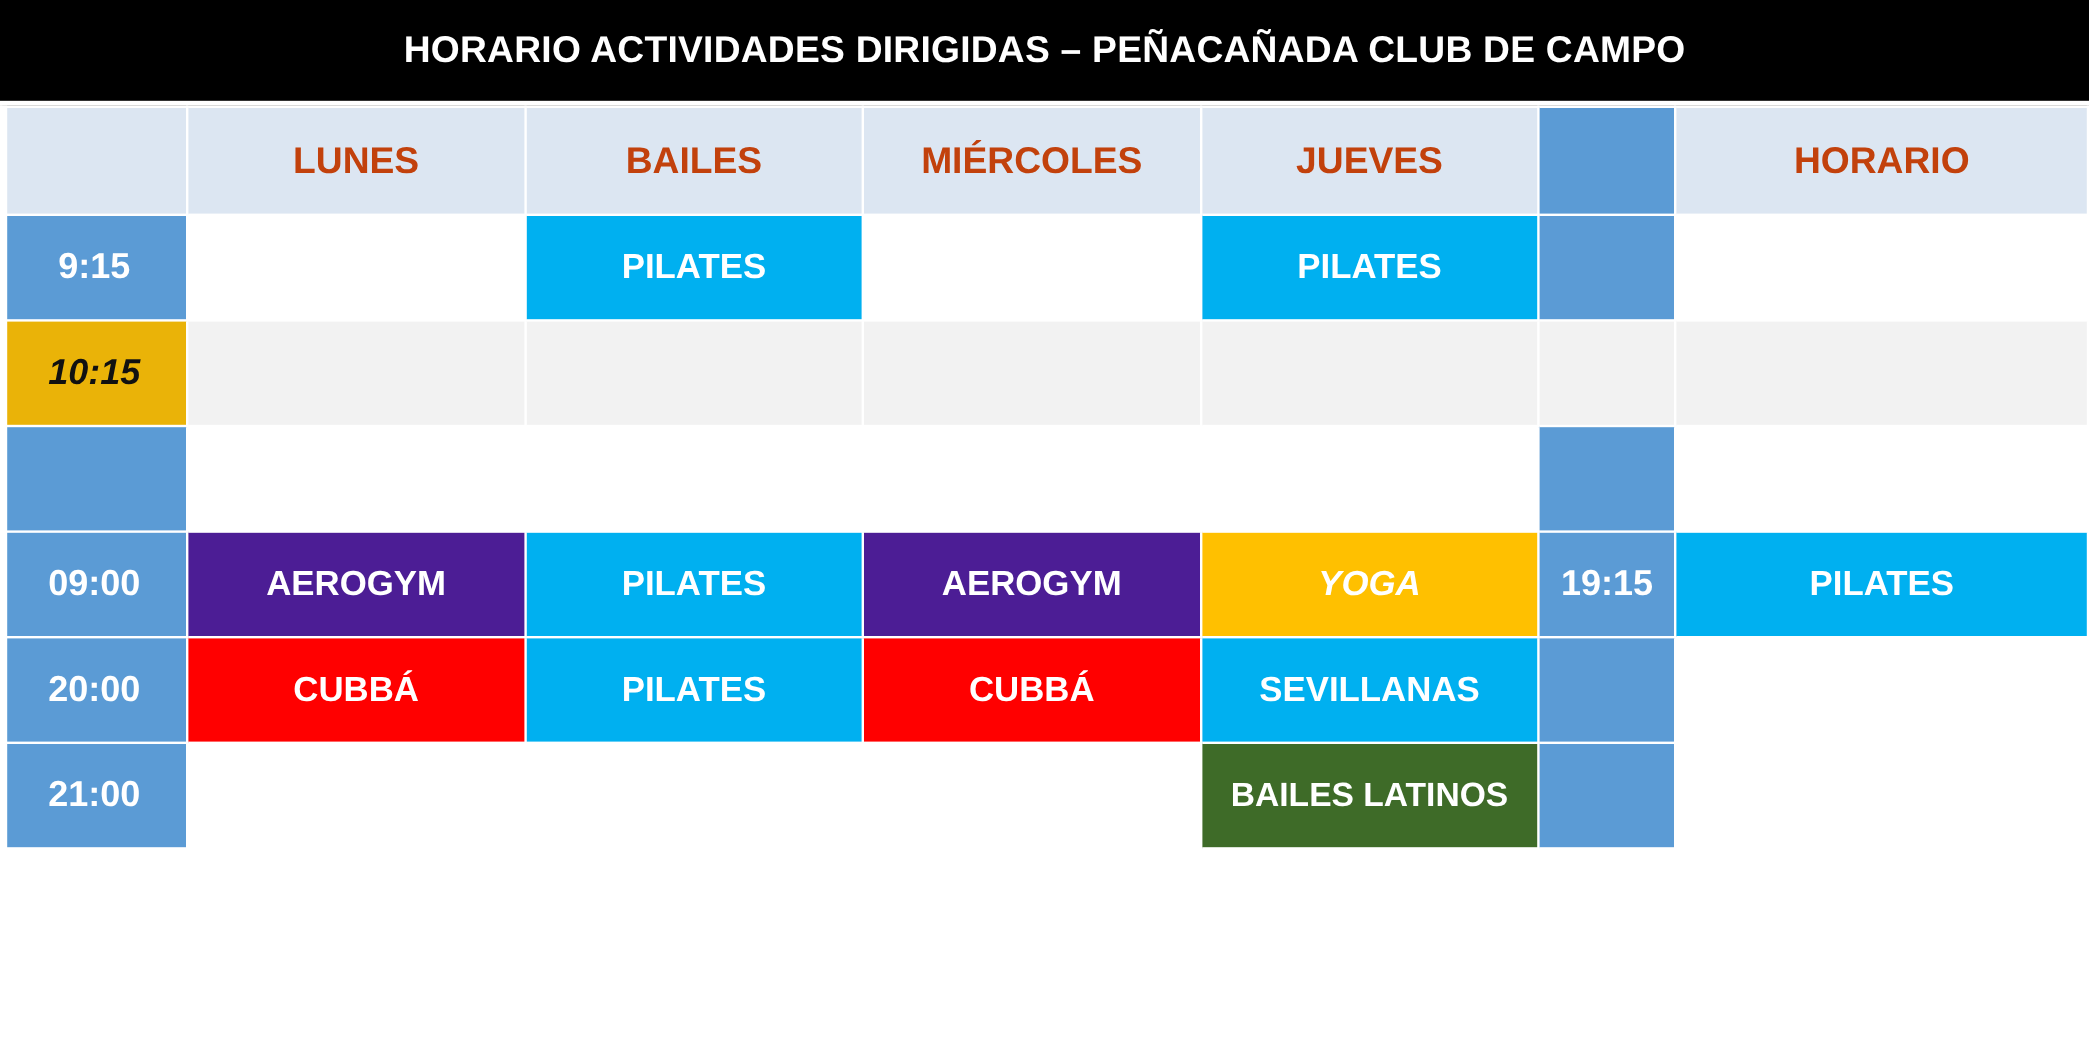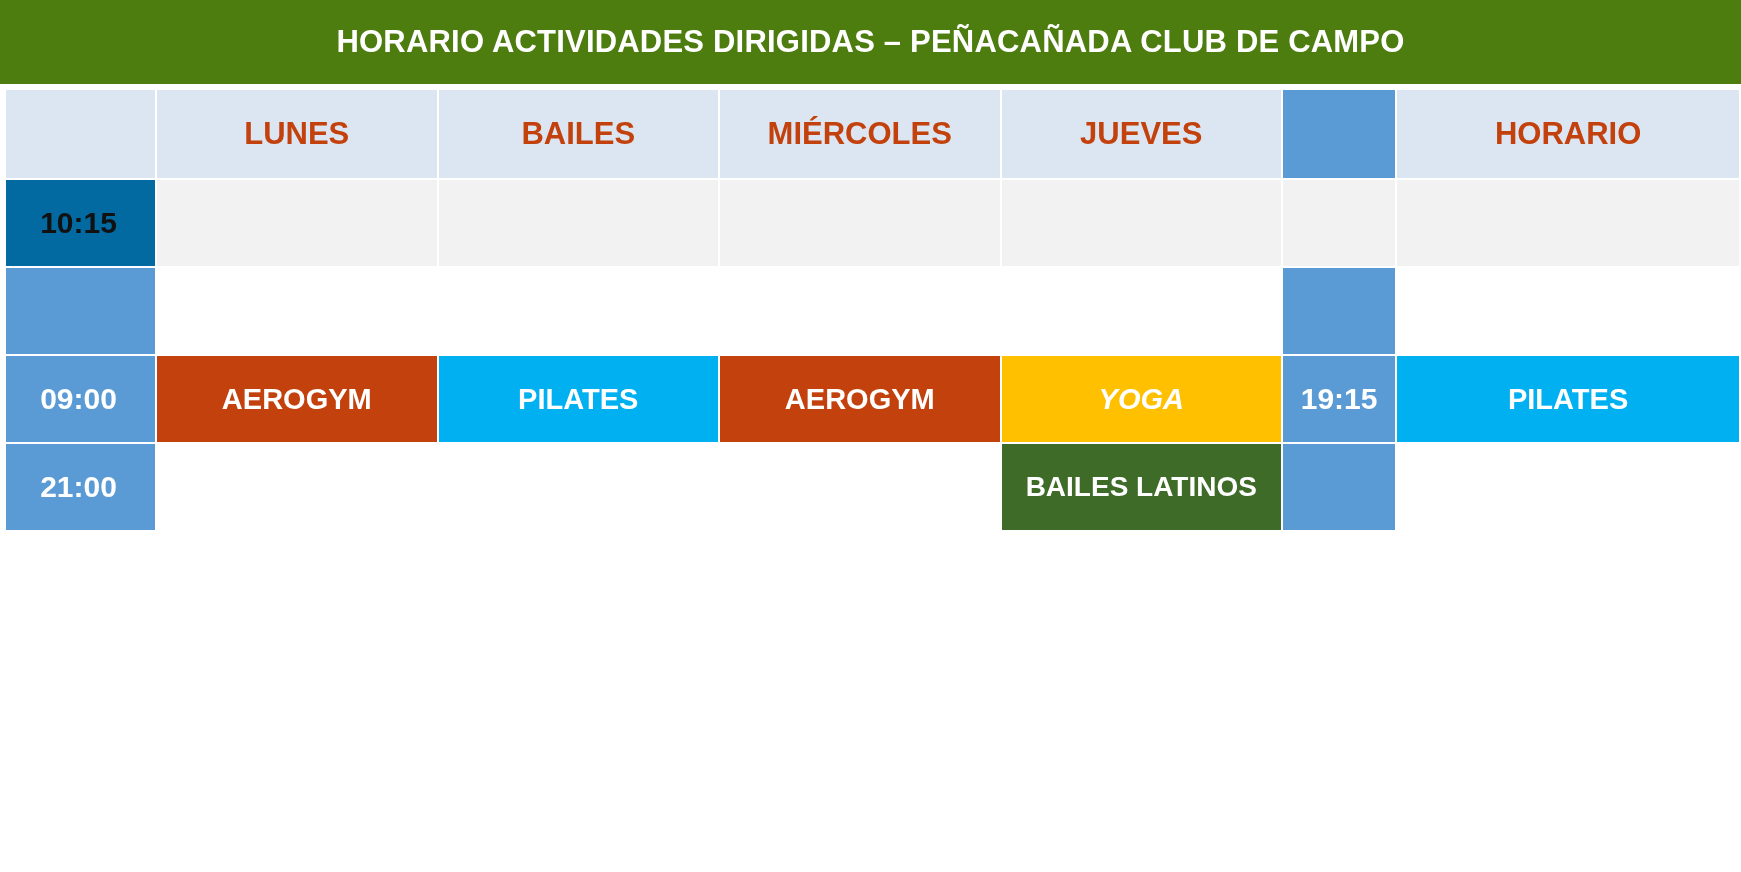--- a/index.html
+++ b/index.html
@@ -11,21 +11,21 @@
   }
   #sheet {
     width: 1741px;
     height: 872px;
     position: relative;
     background: #ffffff;
     overflow: hidden;
   }
   .title-bar {
     height: 88px;
-    background: #4d7c0f;
+    background: #000000;
     color: #ffffff;
     display: flex;
     align-items: center;
     justify-content: center;
     font-size: 31px;
     font-weight: bold;
     letter-spacing: 0.2px;
     border-bottom: 4px solid #ffffff;
   }
   table {
@@ -59,36 +59,37 @@
   .hdr.blue  { background: #5b9bd5; }
 
   .timecell {
     background: #5b9bd5;
     color: #ffffff;
     font-size: 30px;
     font-weight: bold;
   }
 
   .timecell-plain {
-    background: #0369a1;
+    background: #eab308;
     color: #111111;
+    font-style: italic;
   }
 
   .row-h { height: 88px; }
 
   .cell-white { background: #ffffff; }
   .cell-grey  { background: #f2f2f2; }
 
   .act {
     color: #ffffff;
     font-size: 29px;
     font-weight: bold;
   }
   .act-pilates   { background: #00b0f0; }
-  .act-aerogym   { background: #c2410c; }
+  .act-aerogym   { background: #4c1d95; }
   .act-yoga      { background: #ffc000; font-style: italic; }
   .act-cubba     { background: #ff0000; }
   .act-bailes    { background: #3e6b28; font-size: 28px; }
 
   .left-strip {
     position: absolute;
     left: 0; top: 88px;
     width: 6px; height: 784px;
     background: #ffffff;
   }
@@ -116,20 +117,29 @@
         <th class="hdr">LUNES</th>
         <th class="hdr">BAILES</th>
         <th class="hdr">MIÉRCOLES</th>
         <th class="hdr">JUEVES</th>
         <th class="hdr blue"></th>
         <th class="hdr">HORARIO</th>
       </tr>
     </thead>
     <tbody>
         <tr class="row-h">
+          <td class="timecell">9:15</td>
+          <td class="cell-white"></td>
+          <td class="act act-pilates">PILATES</td>
+          <td class="cell-white"></td>
+          <td class="act act-pilates">PILATES</td>
+          <td class="timecell"></td>
+          <td class="cell-white"></td>
+        </tr>
+        <tr class="row-h">
           <td class="timecell-plain">10:15</td>
           <td class="cell-grey"></td>
           <td class="cell-grey"></td>
           <td class="cell-grey"></td>
           <td class="cell-grey"></td>
           <td class="cell-grey"></td>
           <td class="cell-grey"></td>
         </tr>
         <tr class="row-h">
           <td class="timecell"></td>
@@ -143,20 +153,29 @@
         <tr class="row-h">
           <td class="timecell">09:00</td>
           <td class="act act-aerogym">AEROGYM</td>
           <td class="act act-pilates">PILATES</td>
           <td class="act act-aerogym">AEROGYM</td>
           <td class="act act-yoga">YOGA</td>
           <td class="timecell">19:15</td>
           <td class="act act-pilates">PILATES</td>
         </tr>
         <tr class="row-h">
+          <td class="timecell">20:00</td>
+          <td class="act act-cubba">CUBBÁ</td>
+          <td class="act act-pilates">PILATES</td>
+          <td class="act act-cubba">CUBBÁ</td>
+          <td class="act act-pilates">SEVILLANAS</td>
+          <td class="timecell"></td>
+          <td class="cell-white"></td>
+        </tr>
+        <tr class="row-h">
           <td class="timecell">21:00</td>
           <td class="cell-white"></td>
           <td class="cell-white"></td>
           <td class="cell-white"></td>
           <td class="act act-bailes">BAILES LATINOS</td>
           <td class="timecell"></td>
           <td class="cell-white"></td>
         </tr>
       </tbody>
   </table>

